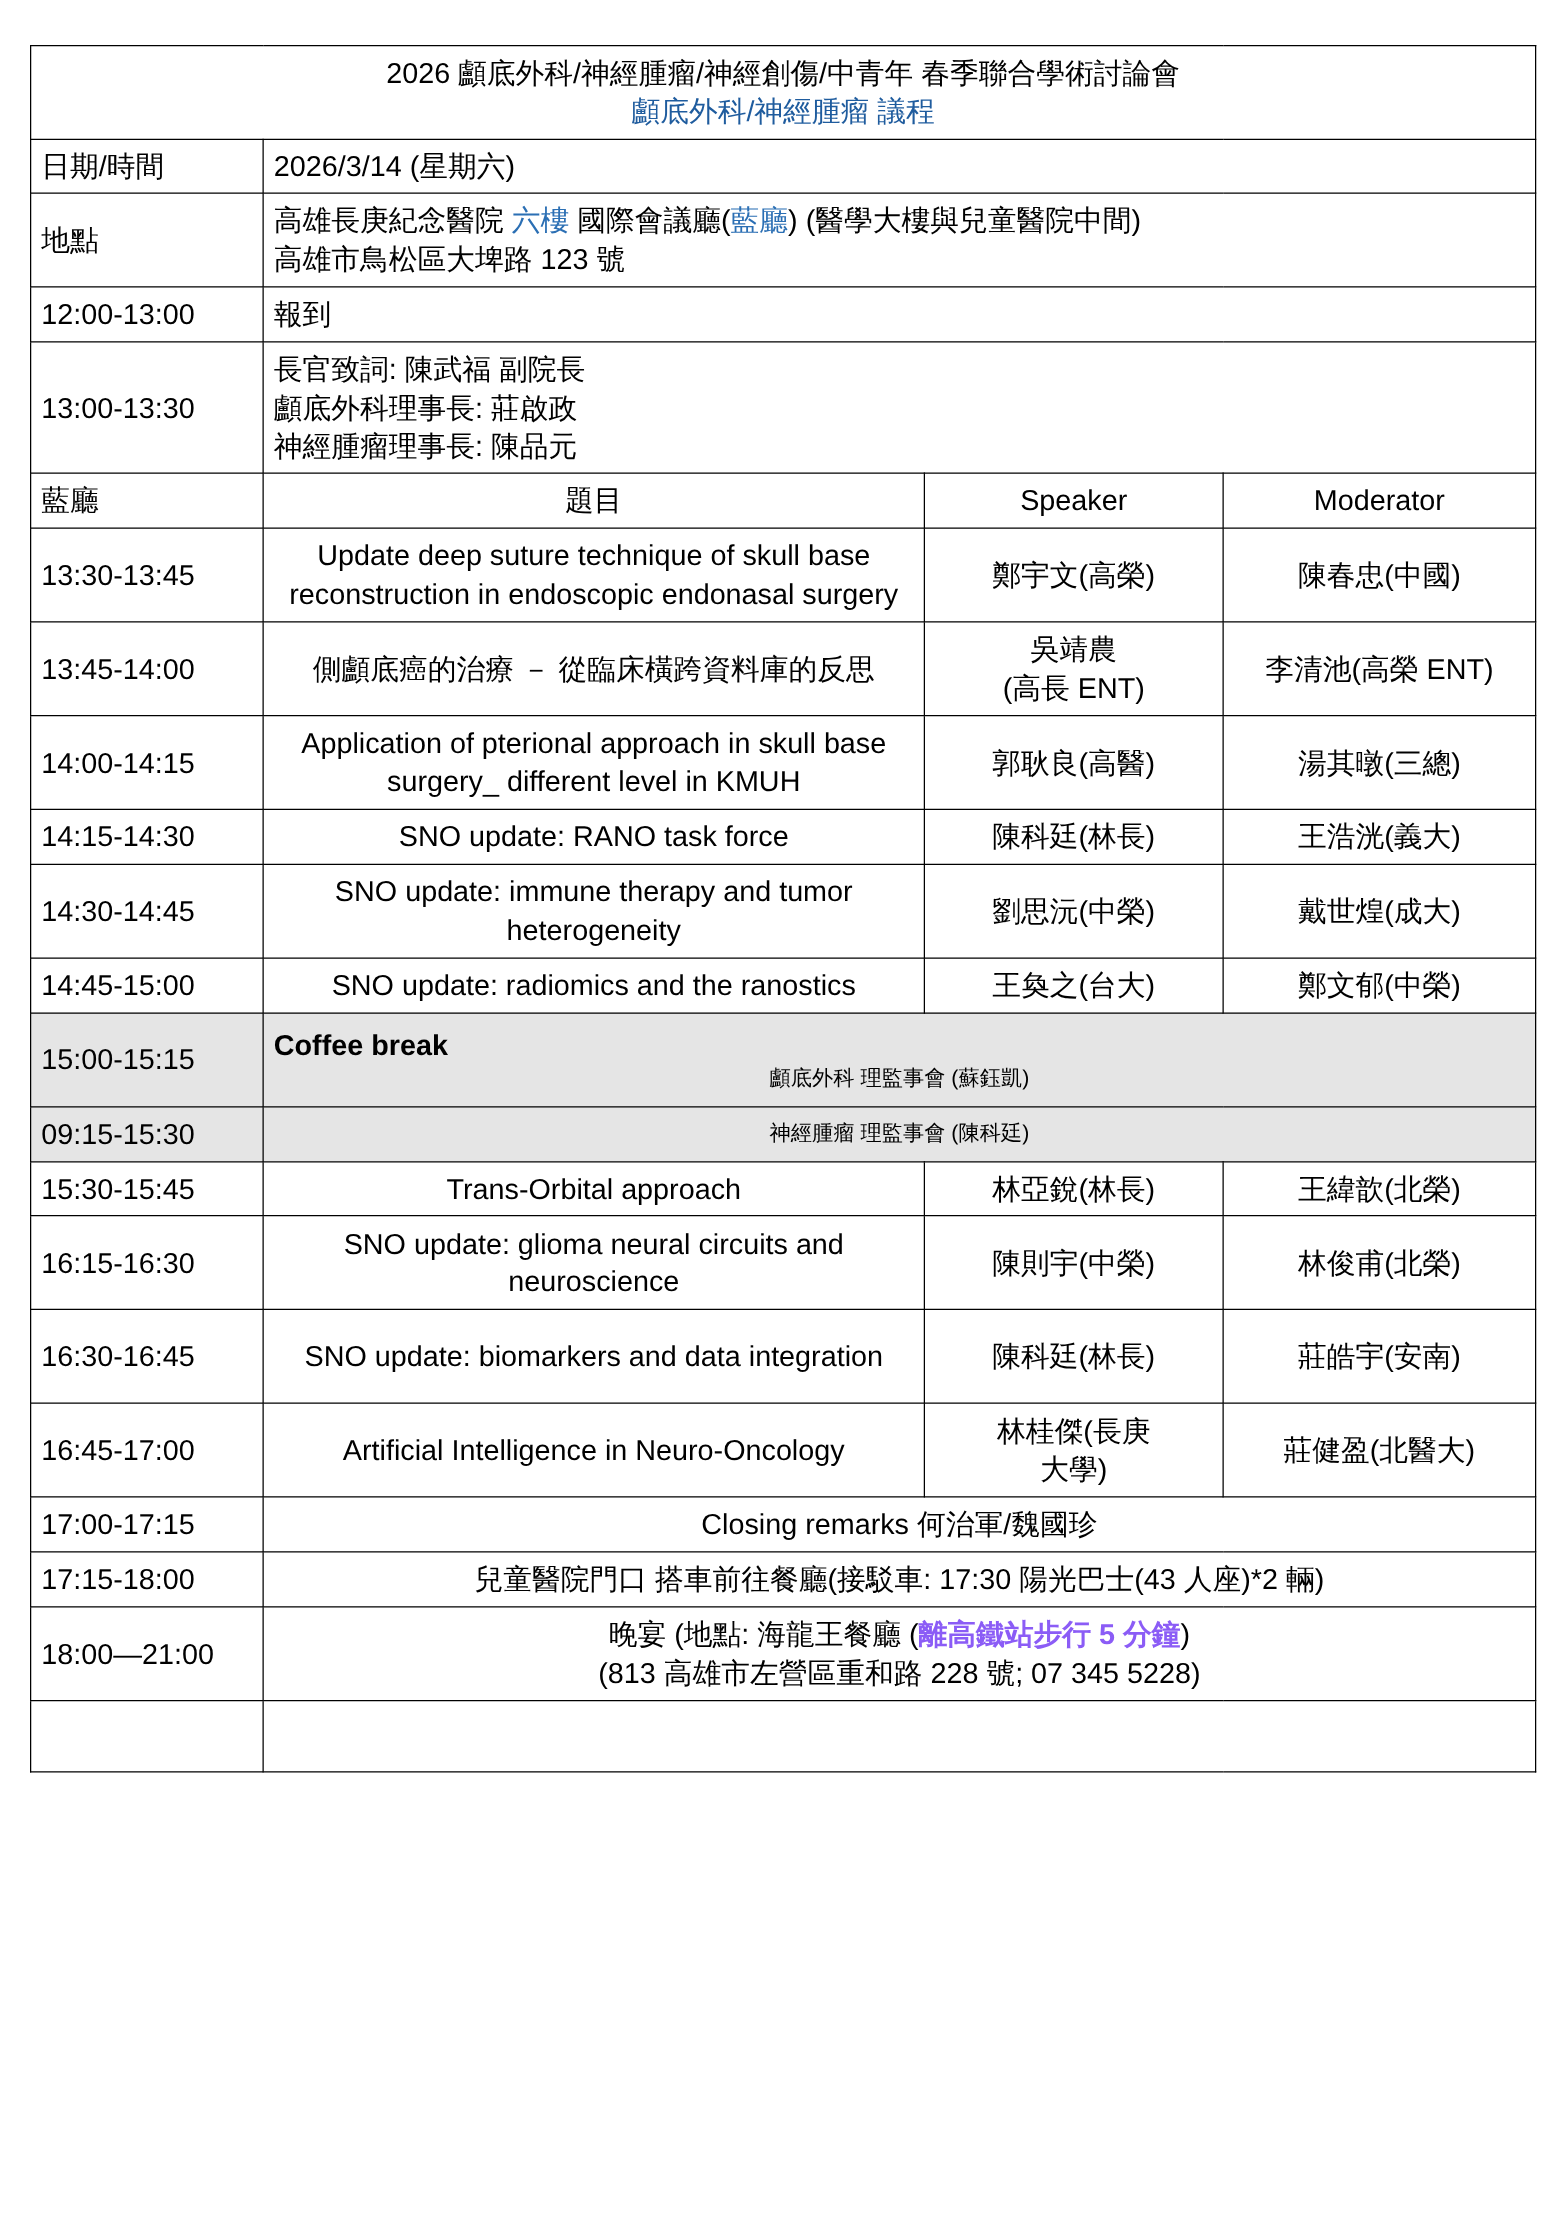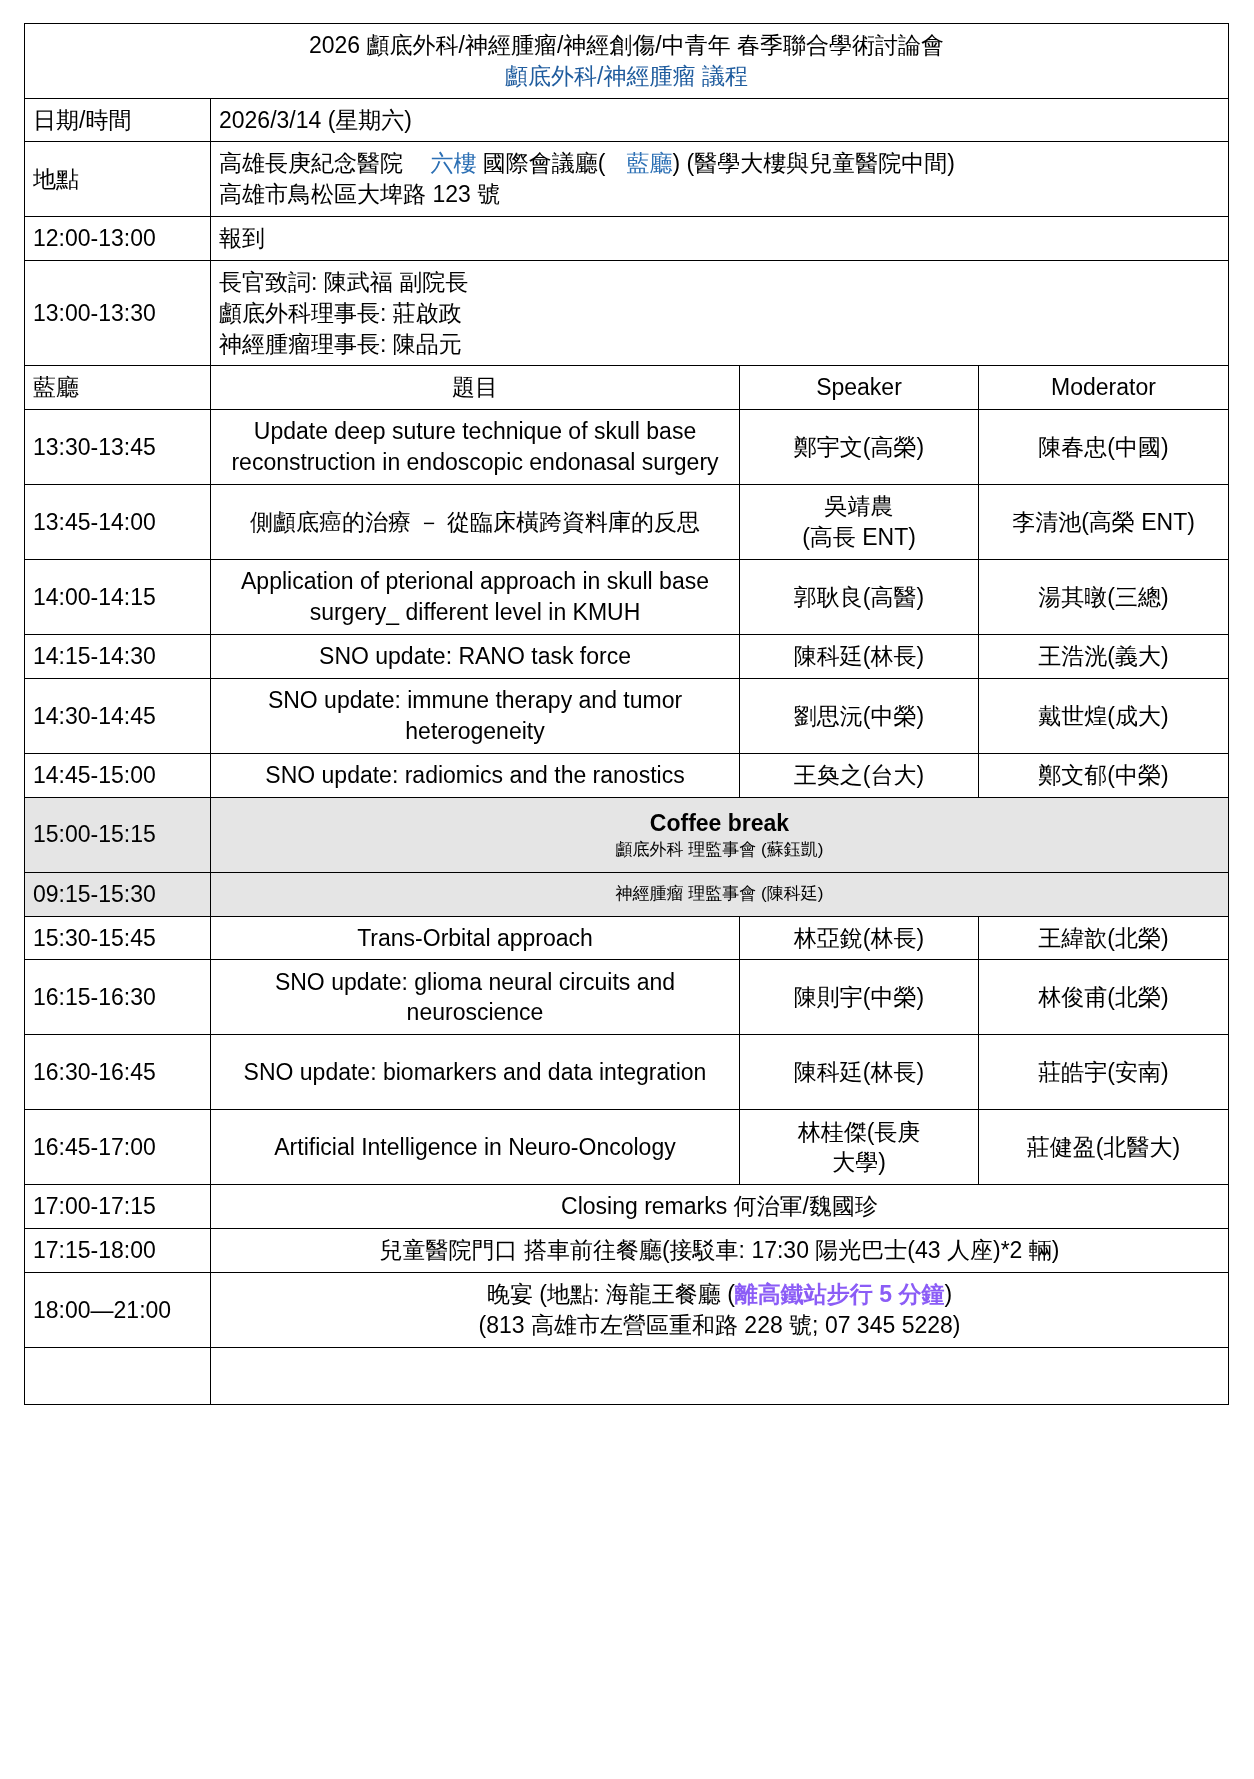--- a/index.html
+++ b/index.html
@@ -8,21 +8,21 @@
     background: #ffffff;
   }
   body {
     font-family: "Liberation Sans", sans-serif;
     color: #000000;
   }
   .page {
     width: 1000px;
     min-height: 1779px;
     box-sizing: border-box;
-    padding: 23px 24px 24px 24px;
+    padding: 36px 24px 24px 24px;
     background: #ffffff;
   }
   table.agenda {
     border-collapse: collapse;
     width: 1204px;
     table-layout: fixed;
   }
   table.agenda td {
     border: 1px solid #000000;
     vertical-align: middle;
@@ -43,38 +43,38 @@
     font-size: 25px;
   }
   .title-line1 { display: block; }
   .title-line2 { display: block; color: #1f5c9e; }
 
   .left { text-align: left; }
   .center { text-align: center; }
 
   .pad-l { padding-left: 14px; }
 
-  .blue { color: #2b6fb4; margin-left: 21px; }
+  .blue { color: #2b6fb4; }
   .green { color: #8b5cf6; font-weight: bold; }
 
   .hdr-row td {
     text-align: center;
     font-size: 23px;
   }
   .hdr-row td.first {
     text-align: left;
   }
 
   .shaded {
     background: #e5e5e5;
   }
   .coffee-title {
     display: block;
     font-weight: bold;
-    text-align: center;
+    text-align: left;
     font-size: 23px;
   }
   .coffee-sub {
     display: block;
     text-align: center;
     font-size: 17px;
   }
   .row-tall td { height: 62px; }
   .empty-row td { height: 44px; }
   .sub-line { display: block; }

